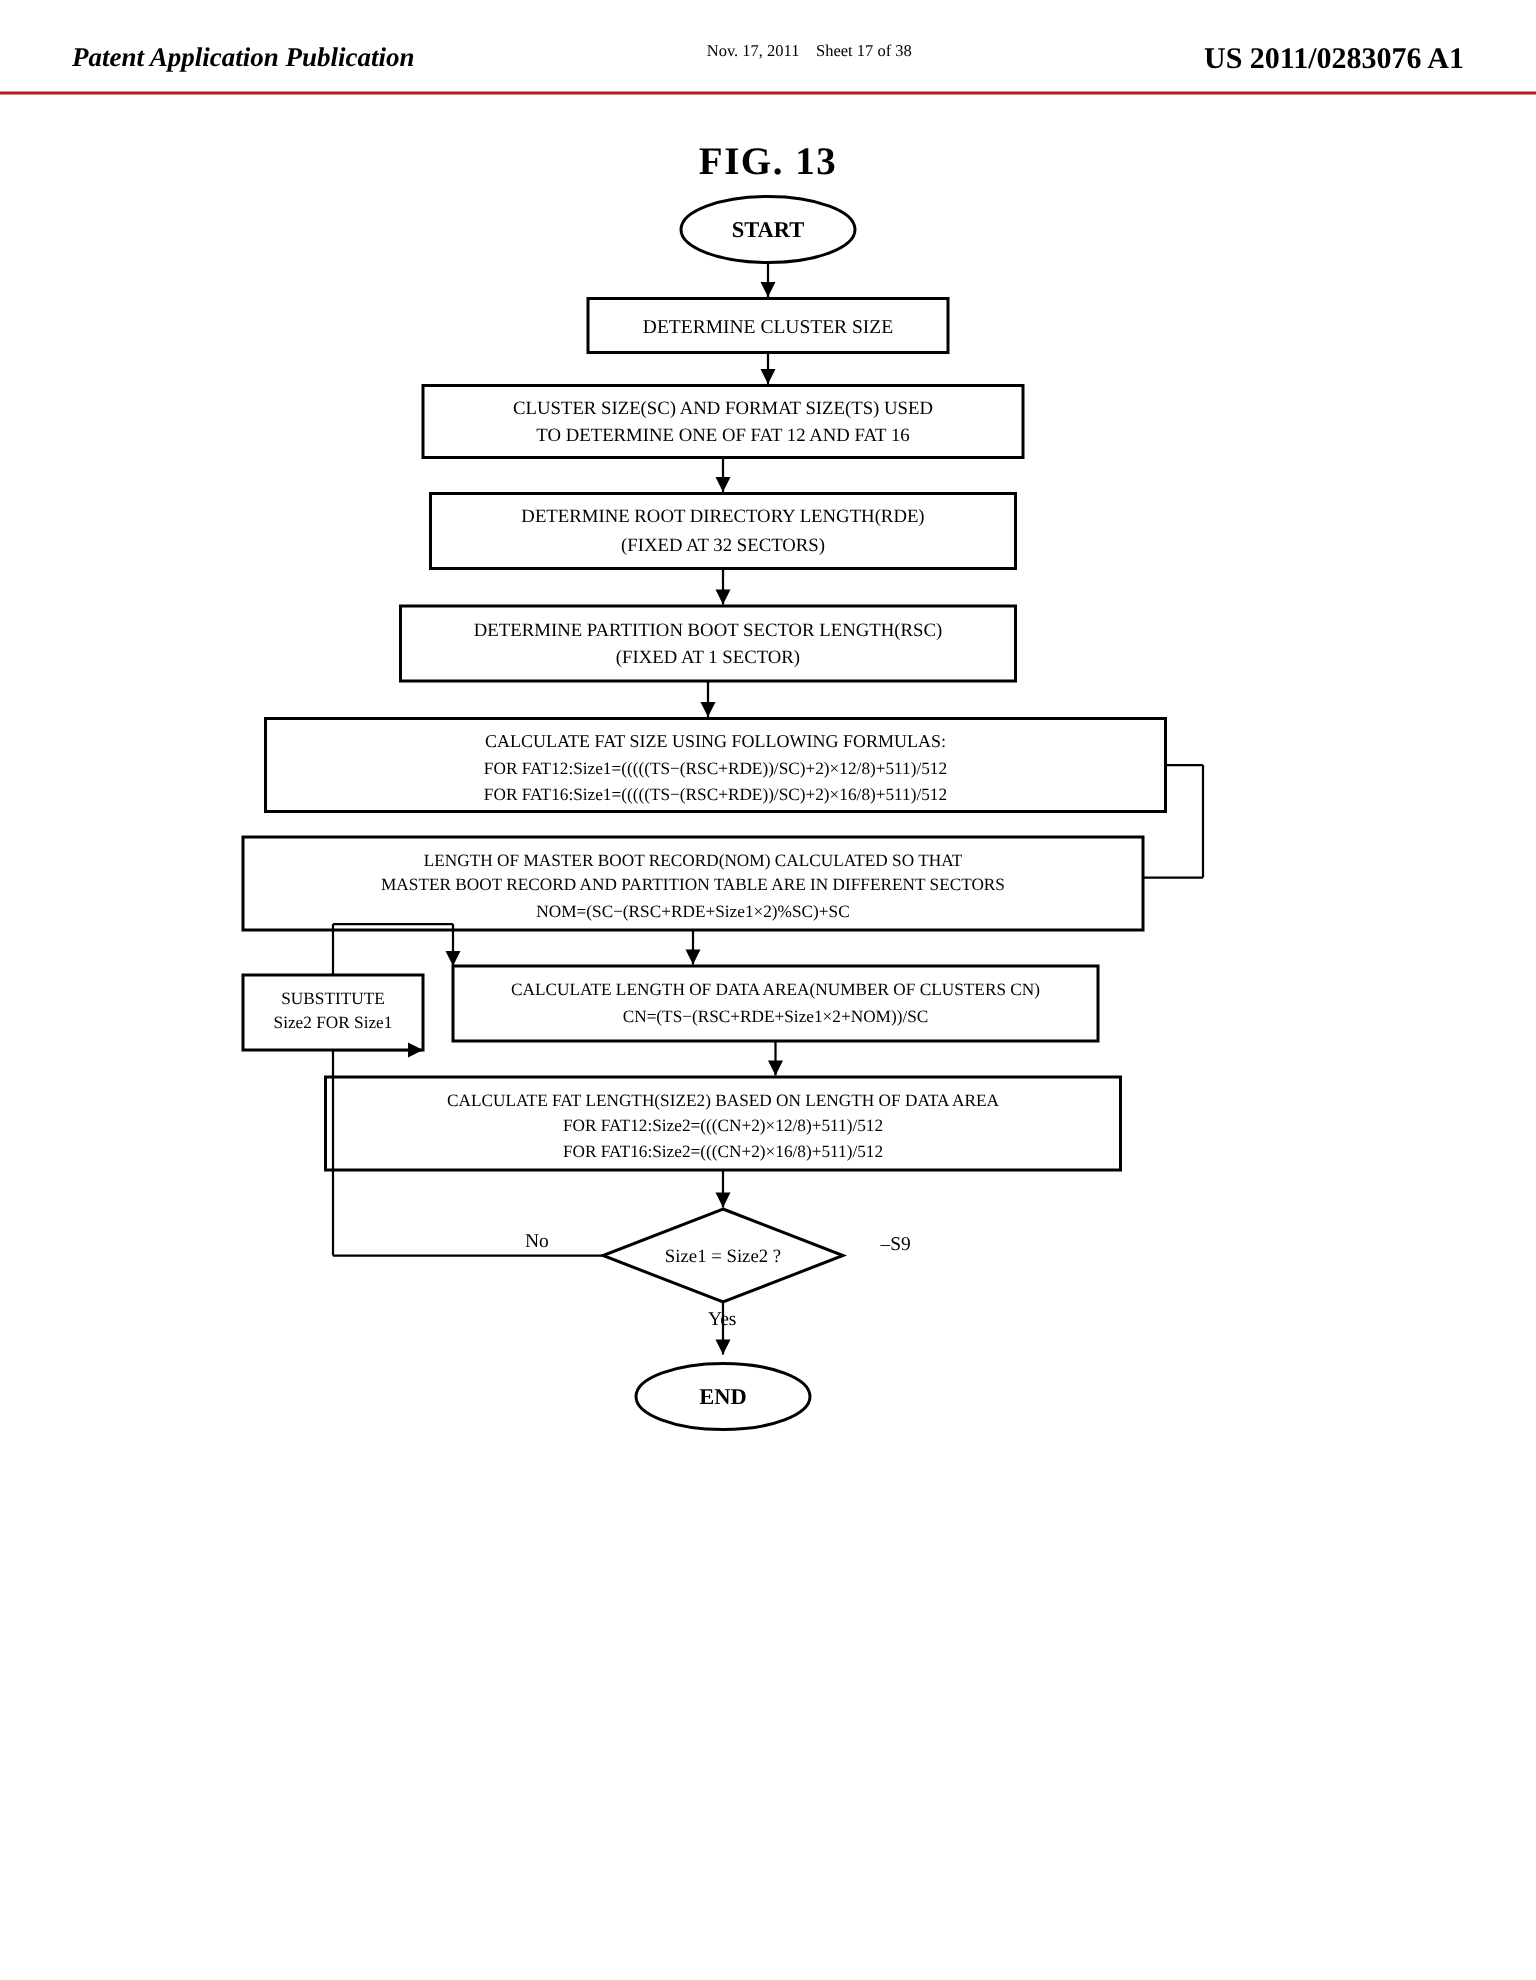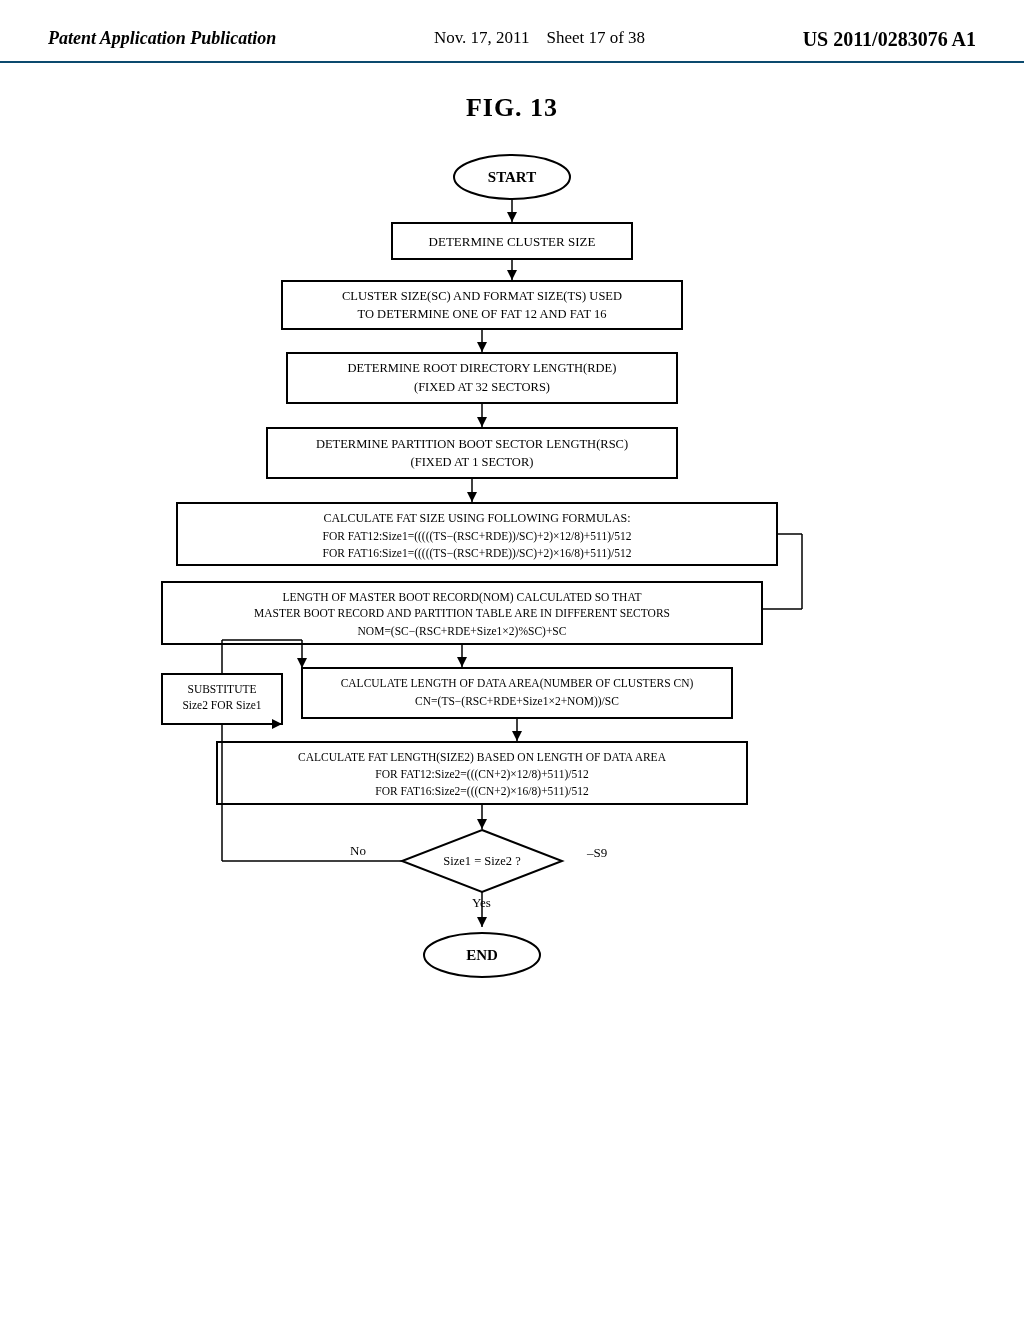--- a/index.html
+++ b/index.html
@@ -10,51 +10,50 @@
       font-family: 'Times New Roman', Times, serif;
       position: relative;
       overflow: hidden;
     }
 
     .page-header {
       display: flex;
       justify-content: space-between;
       align-items: flex-start;
       padding: 28px 48px 0 48px;
-      border-bottom: 2px solid #0c4a6e;
+      border-bottom: 2px solid #b91c1c;
       padding-bottom: 10px;
     }
 
     .header-left {
       font-weight: bold;
       font-size: 18px;
       font-style: italic;
     }
 
     .header-center {
-      font-size: 17px;
+      font-size: 11px;
       text-align: center;
     }
 
     .header-right {
       font-size: 20px;
       font-weight: bold;
     }
 
     .main-content {
       display: flex;
       flex-direction: column;
       align-items: center;
       padding-top: 30px;
     }
 
     .fig-title {
       font-size: 26px;
       font-weight: bold;
-      margin-bottom: 24px;
       letter-spacing: 1px;
     }
 
     
     .flowchart-svg {
       position: absolute;
       top: 0;
       left: 0;
       width: 100%;
       height: 100%;

